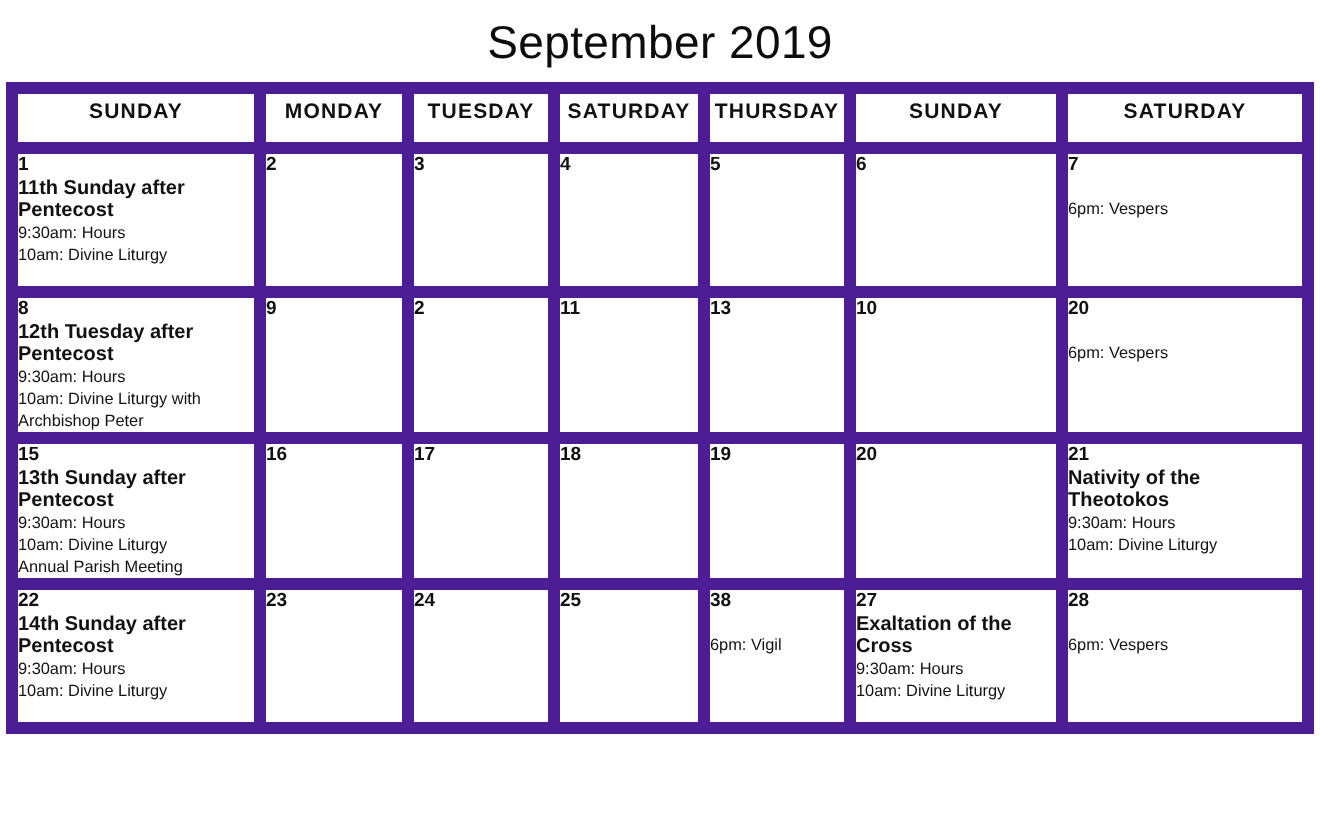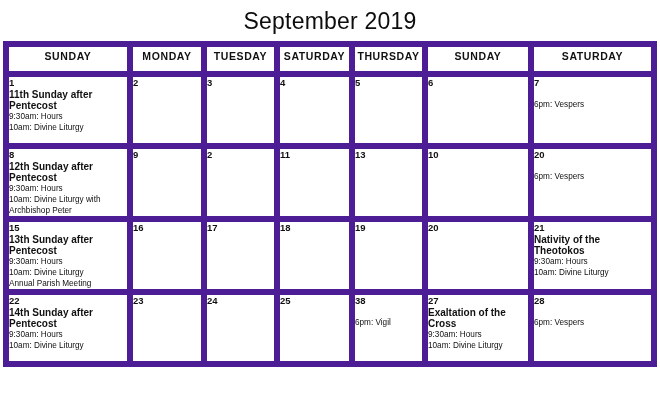--- a/index.html
+++ b/index.html
@@ -152,21 +152,21 @@
         </td>
         <td class="day">
           <div class="daynum">7</div>
           <div class="ev" style="margin-top:11px;">6pm: Vespers</div>
         </td>
       </tr>
 
       <tr>
         <td class="day">
           <div class="daynum">8</div>
-          <div class="feast">12th Sunday after Pentecost</div>
+          <div class="feast">12th Tuesday after Pentecost</div>
           <div class="ev">9:30am: Hours</div>
           <div class="ev wrap">10am: Divine Liturgy with Archbishop Peter</div>
         </td>
         <td class="day">
           <div class="daynum">9</div>
         </td>
         <td class="day">
           <div class="daynum">2</div>
         </td>
         <td class="day">

